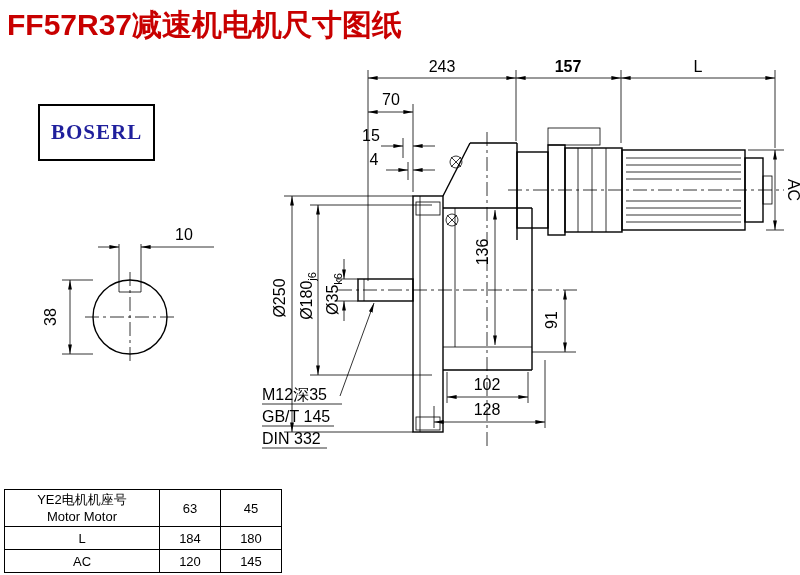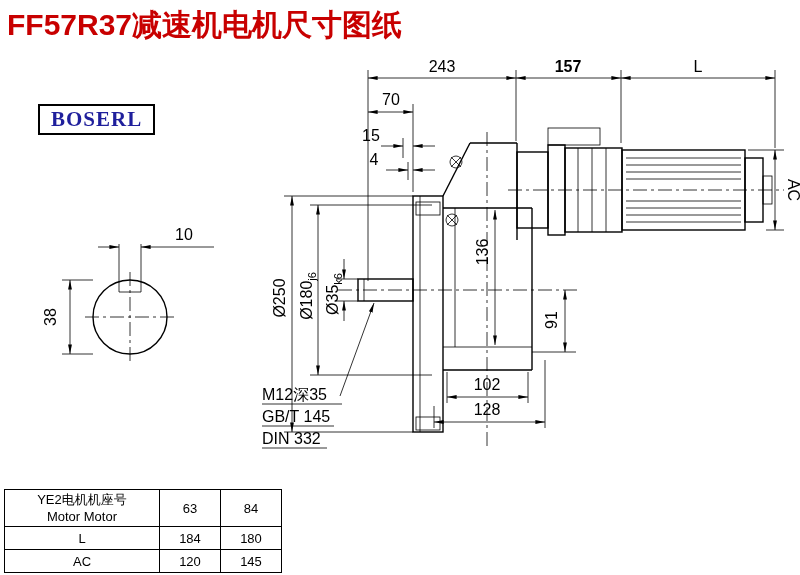--- a/index.html
+++ b/index.html
@@ -1,20 +1,20 @@
 <!DOCTYPE html>
 <html><head>
 <meta charset="utf-8">
 <style>
   html,body{margin:0;padding:0;background:#fff;}
   .page{position:relative;width:800px;height:575px;background:#fff;
         font-family:"Liberation Sans",sans-serif;overflow:hidden;color:#000;}
   .title{position:absolute;left:7px;top:5px;font-size:30px;font-weight:bold;color:#c80000;
          letter-spacing:0px;white-space:nowrap;}
-  .logo{position:absolute;left:38px;top:104px;border:2px solid #000;padding:1px 11px;background:#fff;}
+  .logo{position:absolute;left:38px;top:104px;border:2px solid #000;padding:14px 11px;background:#fff;}
   .logo span{font-family:"Liberation Serif",serif;font-weight:bold;font-size:21px;color:#1f1f9c;letter-spacing:1px;}
   svg.drawing{position:absolute;left:0;top:0;}
   .ol{stroke-width:1.4;}
   .tl{stroke-width:0.8;}
   .dl{stroke-width:0.8;}
   .cl{stroke-width:0.8;stroke-dasharray:14 4 3 4;}
   .dt{font-family:"Liberation Sans",sans-serif;font-size:16px;fill:#000;stroke:none;text-anchor:middle;}
   .dts{text-anchor:start;}
   .tol{font-size:11px;}
   .b{font-weight:bold;}
@@ -202,21 +202,21 @@
   </svg>
 
   <table class="spec">
     <tbody>
         <tr class="hdr">
       <td class="col-label">
         <div>YE2电机机座号</div>
         <div>Motor Motor</div>
       </td>
       <td class="col-val">63</td>
-      <td class="col-val">84</td>
+      <td class="col-val">45</td>
     </tr>
     <tr>
       <td>L</td>
       <td>184</td>
       <td>180</td>
     </tr>
     <tr>
       <td>AC</td>
       <td>120</td>
       <td>145</td>

